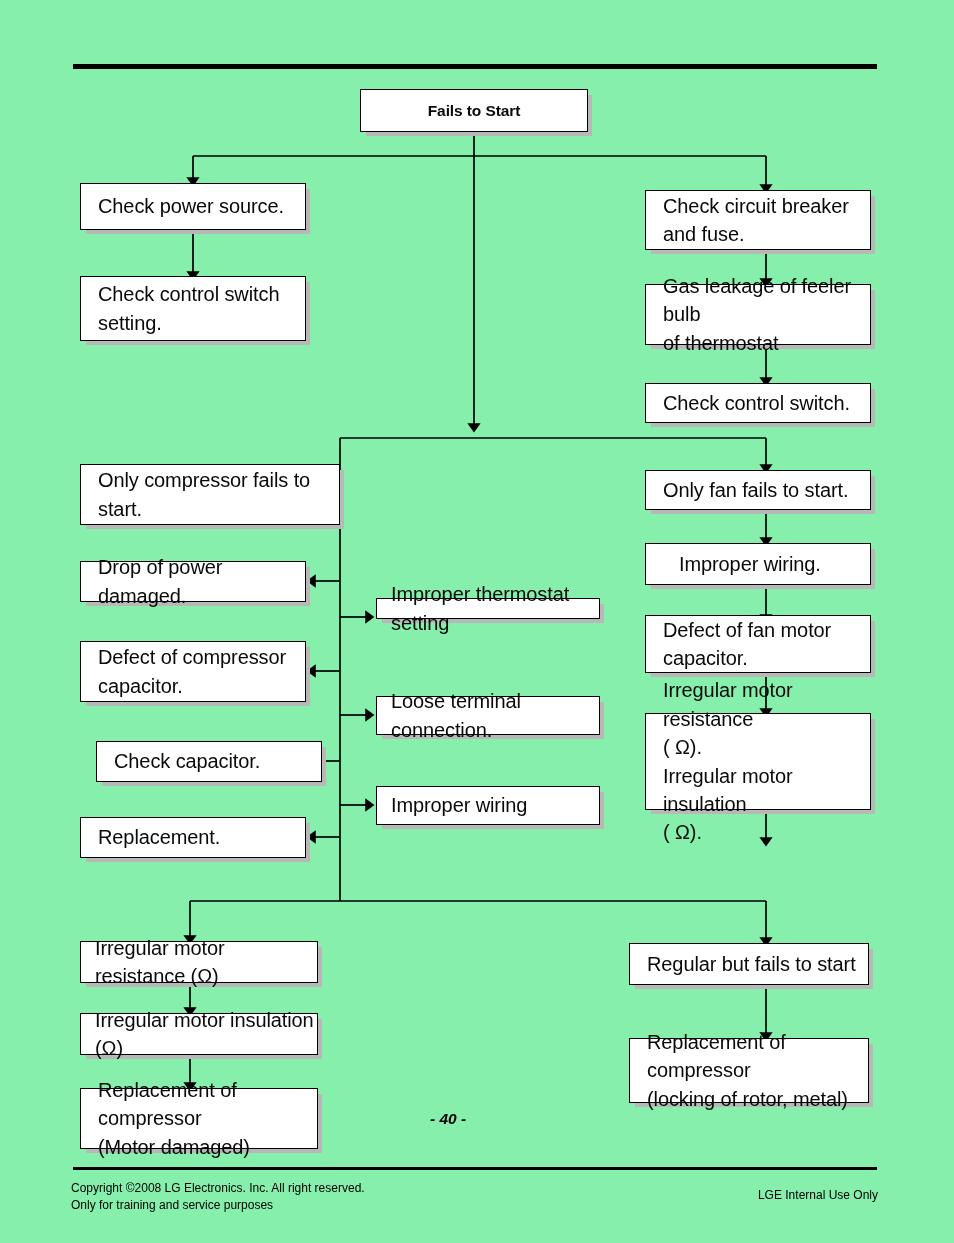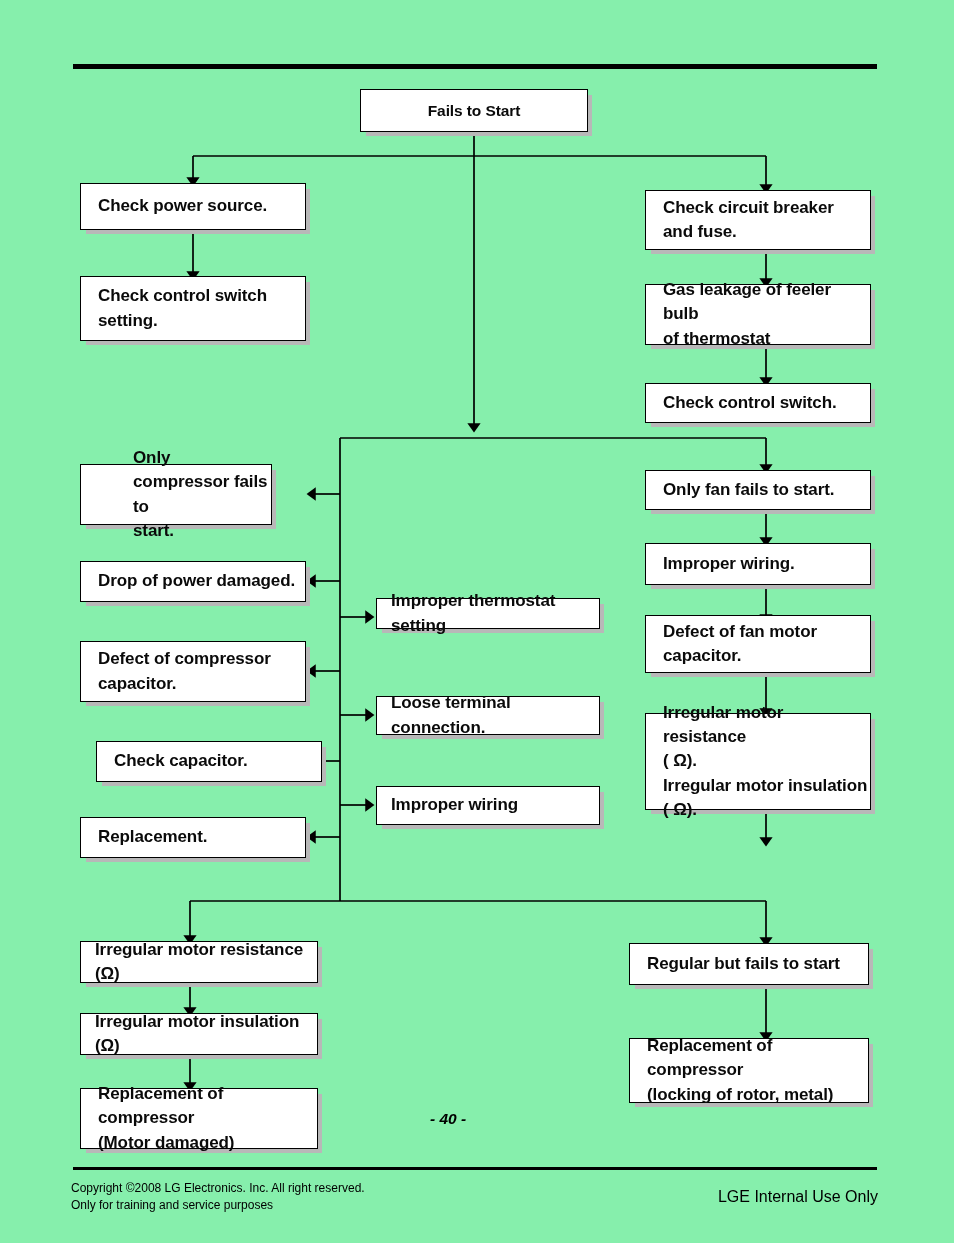--- a/index.html
+++ b/index.html
@@ -47,27 +47,26 @@
     border: 1.6px solid #000000;
     background: #ffffff;
     box-shadow: 5px 5px 0 -1px #b8b8b8;
     display: flex;
     align-items: center;
     z-index: 5;
   }
   .node .label {
     display: block;
     width: 100%;
-    font-size: 17px;
+    font-size: 20px;
     line-height: 1.42;
     letter-spacing: -0.1px;
     white-space: pre-line;
     padding: 0 0 0 17px;
     color: #0a0a0a;
-    font-weight: bold;
   }
   .node.title-node {
     justify-content: center;
   }
   .node.title-node .label {
     text-align: center;
     font-weight: bold;
     font-size: 15.5px;
     padding: 0;
   }
@@ -102,21 +101,21 @@
     font-size: 15.5px;
     font-weight: bold;
     font-style: italic;
   }
   .footer-right {
     position: absolute;
     left: 640px;
     top: 1188px;
     width: 238px;
     text-align: right;
-    font-size: 16px;
+    font-size: 12px;
   }
 </style>
 </head>
 <body>
 
 <div id="page">
 
   <div class="header-rule"></div>
 
   <svg id="connectors" viewBox="0 0 954 1243" width="954" height="1243" xmlns="http://www.w3.org/2000/svg">
@@ -196,21 +195,21 @@
 
   <div class="node" style="left:645px; top:284px; width:226px; height:61px;">
     <span class="label">Gas leakage of feeler bulb
 of thermostat</span>
   </div>
 
   <div class="node" style="left:645px; top:383px; width:226px; height:40px;">
     <span class="label">Check control switch.</span>
   </div>
 
-  <div class="node" style="left:80px; top:464px; width:192px; height:61px;padding-left:35px;">
+  <div class="node" style="left:80px; top:464px; width:260px; height:61px;">
     <span class="label">Only compressor fails to
 start.</span>
   </div>
 
   <div class="node" style="left:80px; top:561px; width:226px; height:41px;">
     <span class="label">Drop of power damaged.</span>
   </div>
 
   <div class="node" style="left:80px; top:641px; width:226px; height:61px;">
     <span class="label">Defect of compressor
@@ -218,37 +217,37 @@
   </div>
 
   <div class="node" style="left:96px; top:741px; width:226px; height:41px;">
     <span class="label"> Check capacitor.</span>
   </div>
 
   <div class="node" style="left:80px; top:817px; width:226px; height:41px;">
     <span class="label">Replacement.</span>
   </div>
 
-  <div class="node tight" style="left:376px; top:598px; width:224px; height:31px;">
+  <div class="node tight" style="left:376px; top:598px; width:224px; height:21px;">
     <span class="label">Improper thermostat setting</span>
   </div>
 
   <div class="node tight" style="left:376px; top:696px; width:224px; height:39px;">
     <span class="label">Loose terminal connection.</span>
   </div>
 
   <div class="node tight" style="left:376px; top:786px; width:224px; height:39px;">
     <span class="label">Improper wiring</span>
   </div>
 
   <div class="node" style="left:645px; top:470px; width:226px; height:40px;">
     <span class="label">Only fan fails to start.</span>
   </div>
 
-  <div class="node" style="left:645px; top:543px; width:226px; height:42px;">
+  <div class="node" style="left:645px; top:543px; width:226px; height:42px;padding-left:16px;">
     <span class="label">Improper wiring.</span>
   </div>
 
   <div class="node" style="left:645px; top:615px; width:226px; height:58px;">
     <span class="label">Defect of fan motor
 capacitor.</span>
   </div>
 
   <div class="node" style="left:645px; top:713px; width:226px; height:97px;">
     <span class="label">Irregular motor resistance

